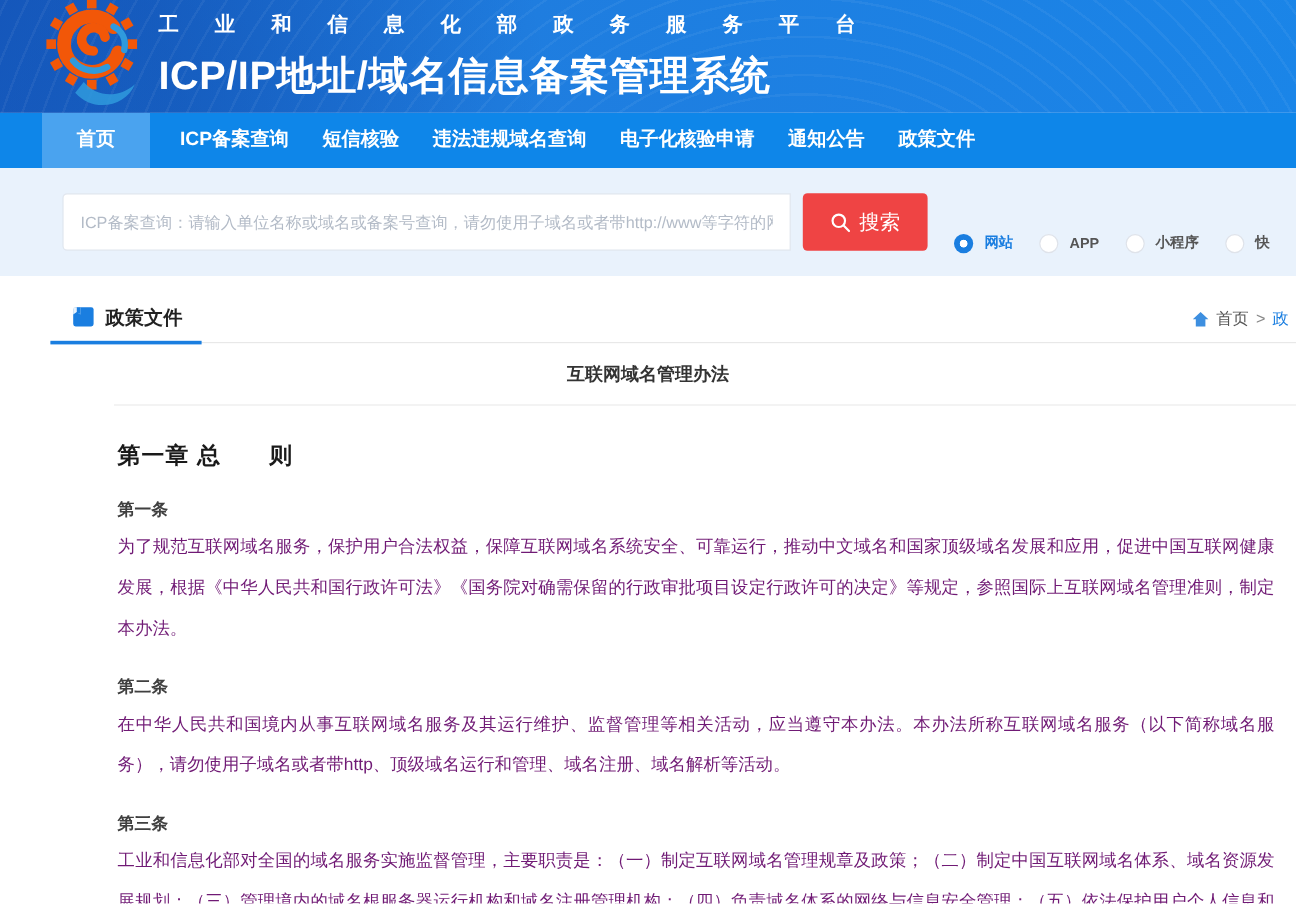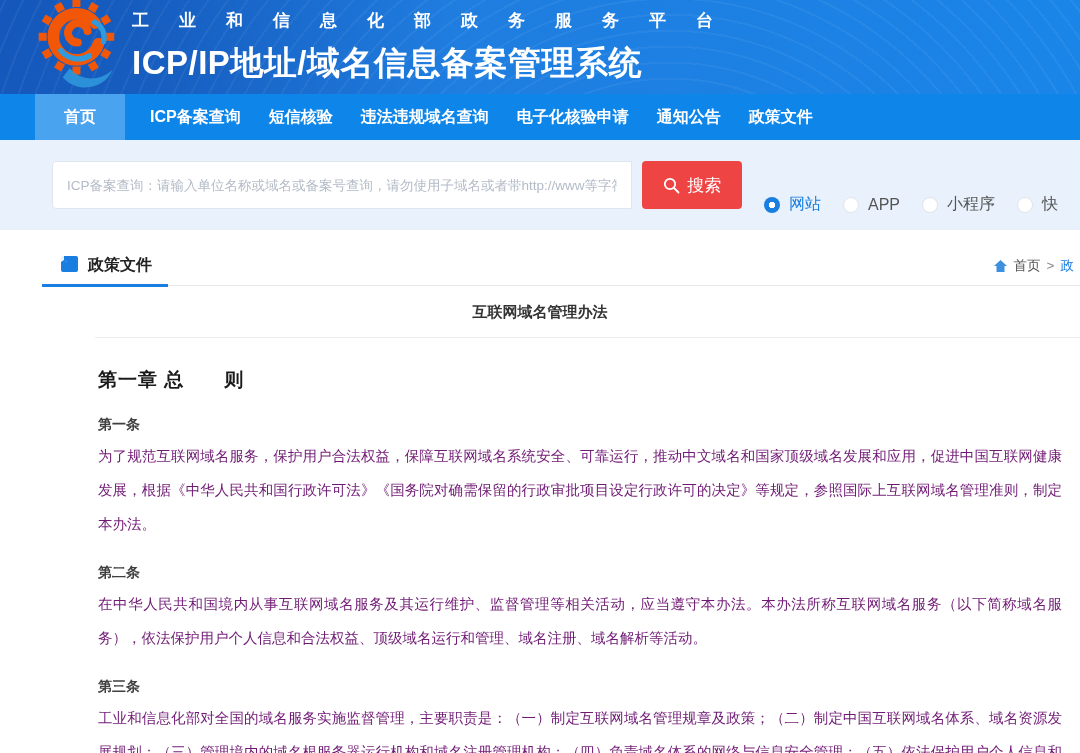--- a/index.html
+++ b/index.html
@@ -33,21 +33,21 @@
                   font-family:inherit; }
   .search-input::placeholder { color:#b3bbc7; }
   .search-btn { width:112px; height:48px; margin-left:10px; background:#ef4444; border:none;
                 border-radius:4px; color:#fff; font-size:17px; display:flex; align-items:center;
                 justify-content:center; gap:7px; cursor:pointer; font-family:inherit; }
   .radio-group { display:flex; align-items:center; margin:33px 0 0 22px; white-space:nowrap; }
   .radio-item { display:flex; align-items:center; margin-right:22px; cursor:pointer; }
   .radio-dot { width:16px; height:16px; border-radius:50%; background:#fff; border:1px solid #dfe3ea; }
   .radio-item.selected .radio-dot { border:none;
       background:radial-gradient(circle, #fff 0 3px, #1a7ee0 3.5px 100%); }
-  .radio-label { font-size:16px; color:#555; margin-left:9px; }
+  .radio-label { font-size:12px; color:#555; margin-left:9px;font-weight:bold; }
   .radio-item.selected .radio-label { color:#1a7ee0; }
 
   
   .content { background:#fff; padding-top:16px; }
   .section-header { margin:0 0 0 42px; height:40px; display:flex; align-items:center;
                     border-bottom:1px solid #e8e8e8; position:relative; padding-right:6px; }
   .section-header::after { content:""; position:absolute; left:0; bottom:-2px; width:126px; height:3px;
                            background:#1a7ee0; }
   .section-title { font-size:16px; font-weight:bold; color:#222; margin-left:9px; }
   .book-icon { margin-left:18px; flex:0 0 auto; }
@@ -168,21 +168,21 @@
   <div class="article-wrap">
     <div class="chapter-title">第一章 总　　则</div>
 
     <div class="article">
       <div class="article-heading">第一条</div>
       <div class="article-text">为了规范互联网域名服务，保护用户合法权益，保障互联网域名系统安全、可靠运行，推动中文域名和国家顶级域名发展和应用，促进中国互联网健康发展，根据《中华人民共和国行政许可法》《国务院对确需保留的行政审批项目设定行政许可的决定》等规定，参照国际上互联网域名管理准则，制定本办法。</div>
     </div>
 
     <div class="article">
       <div class="article-heading">第二条</div>
-      <div class="article-text">在中华人民共和国境内从事互联网域名服务及其运行维护、监督管理等相关活动，应当遵守本办法。本办法所称互联网域名服务（以下简称域名服务），依法保护用户个人信息和合法权益、顶级域名运行和管理、域名注册、域名解析等活动。</div>
+      <div class="article-text">在中华人民共和国境内从事互联网域名服务及其运行维护、监督管理等相关活动，应当遵守本办法。本办法所称互联网域名服务（以下简称域名服务），请勿使用子域名或者带http、顶级域名运行和管理、域名注册、域名解析等活动。</div>
     </div>
 
     <div class="article">
       <div class="article-heading">第三条</div>
       <div class="article-text">工业和信息化部对全国的域名服务实施监督管理，主要职责是：（一）制定互联网域名管理规章及政策；（二）制定中国互联网域名体系、域名资源发展规划；（三）管理境内的域名根服务器运行机构和域名注册管理机构；（四）负责域名体系的网络与信息安全管理；（五）依法保护用户个人信息和合法权益；（六）负责与域名有关的国际协调；（七）管理境内的域名解析服务；（八）管理其他与域名服务相关的活动。</div>
     </div>
 
   </div>
 </div>
 

